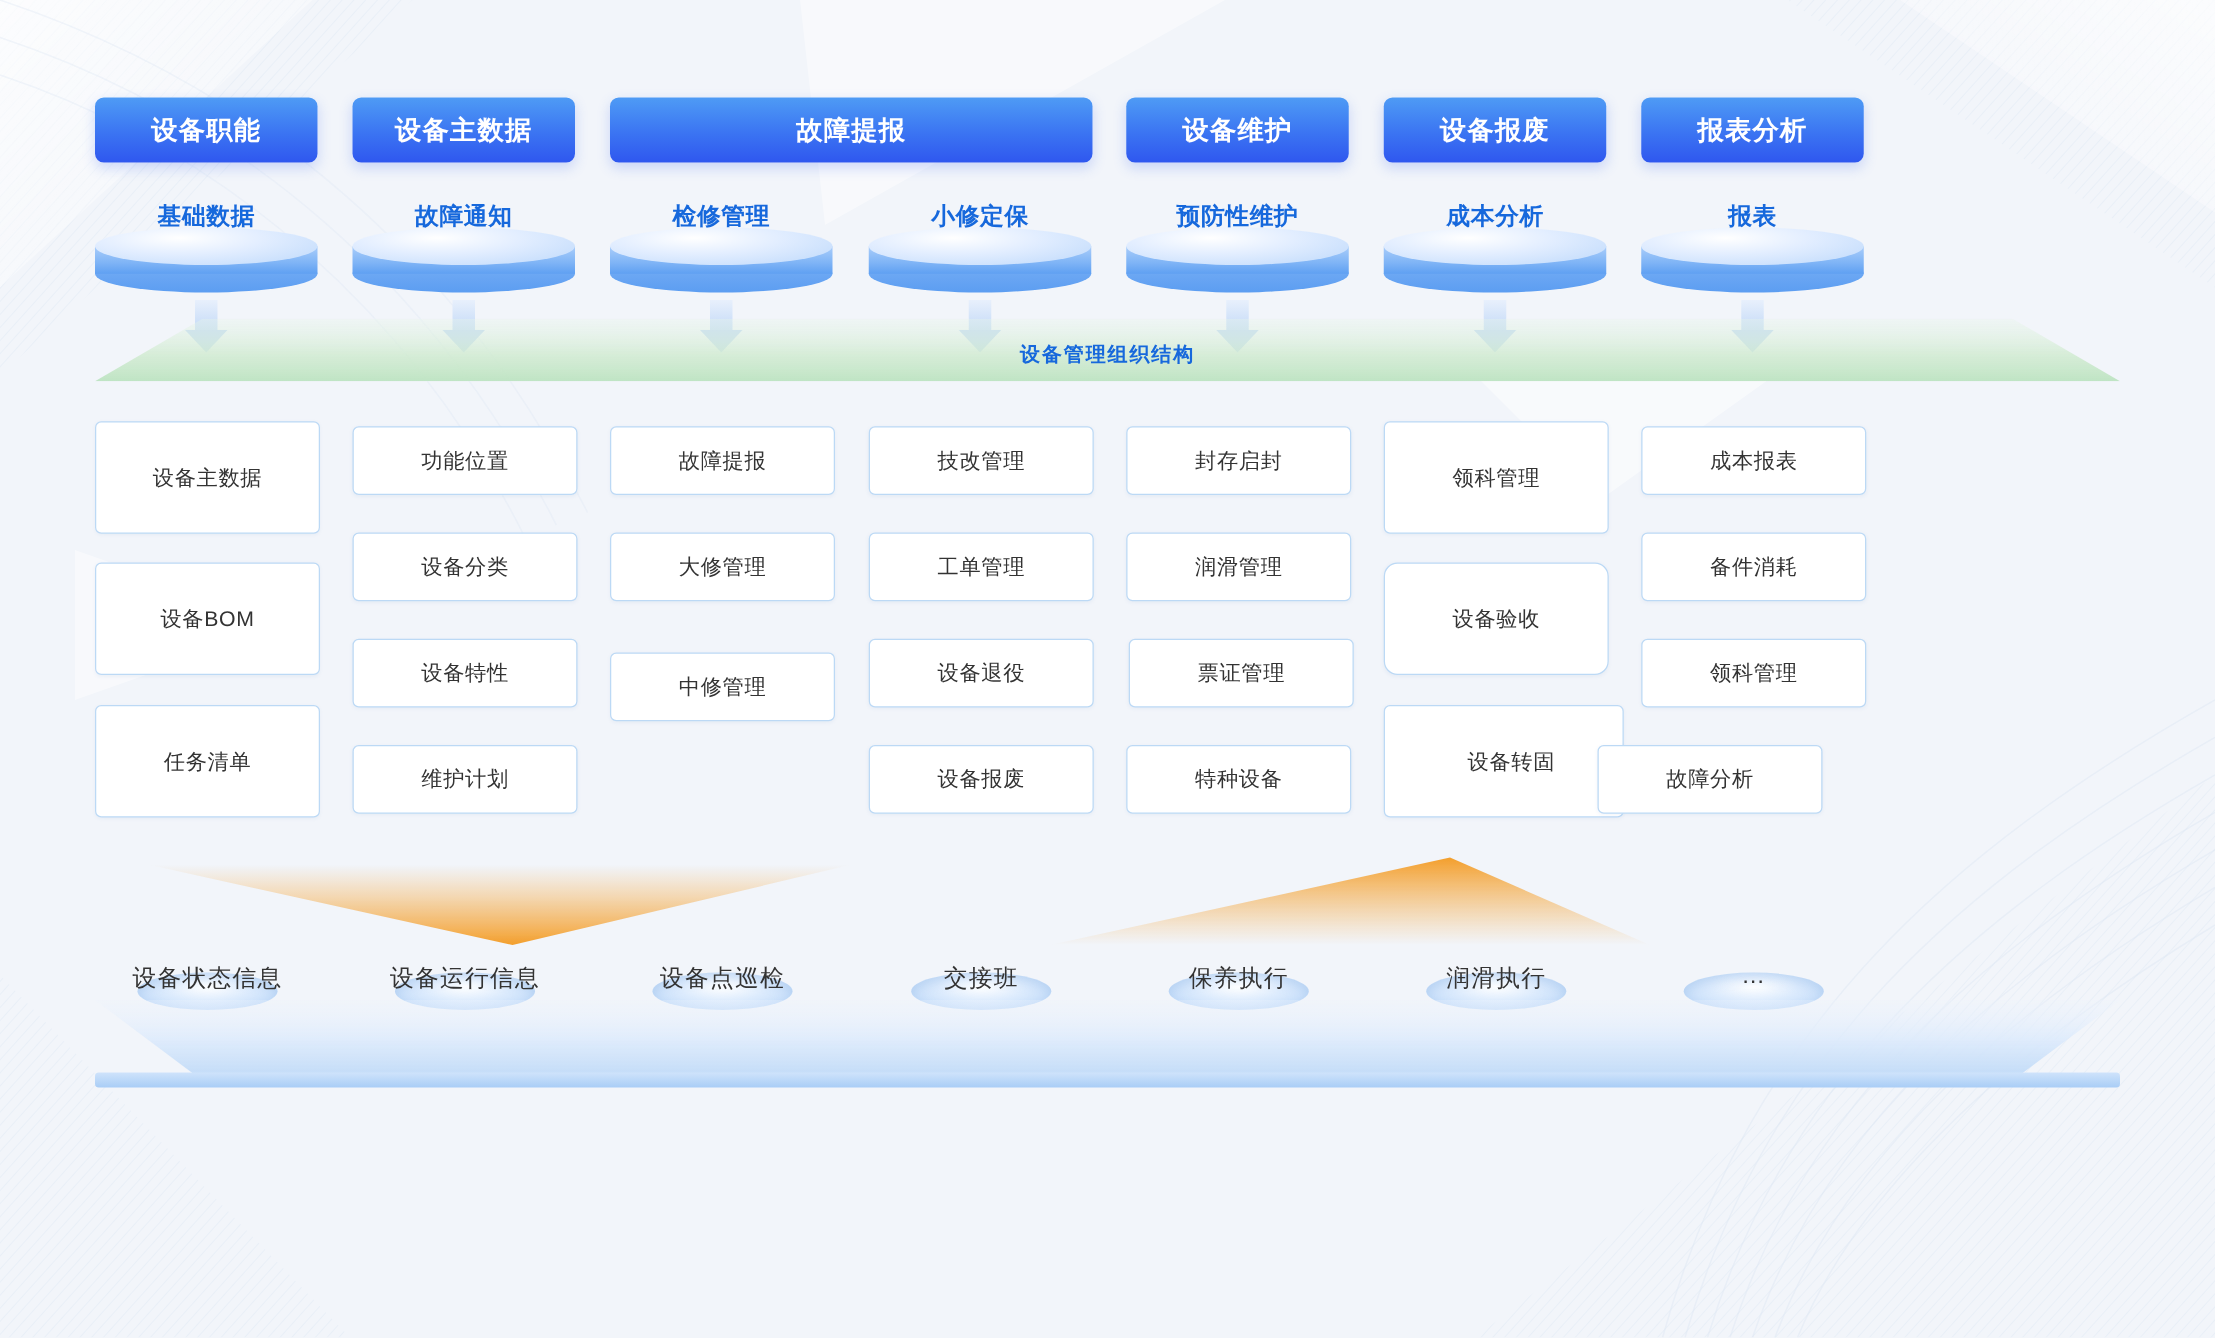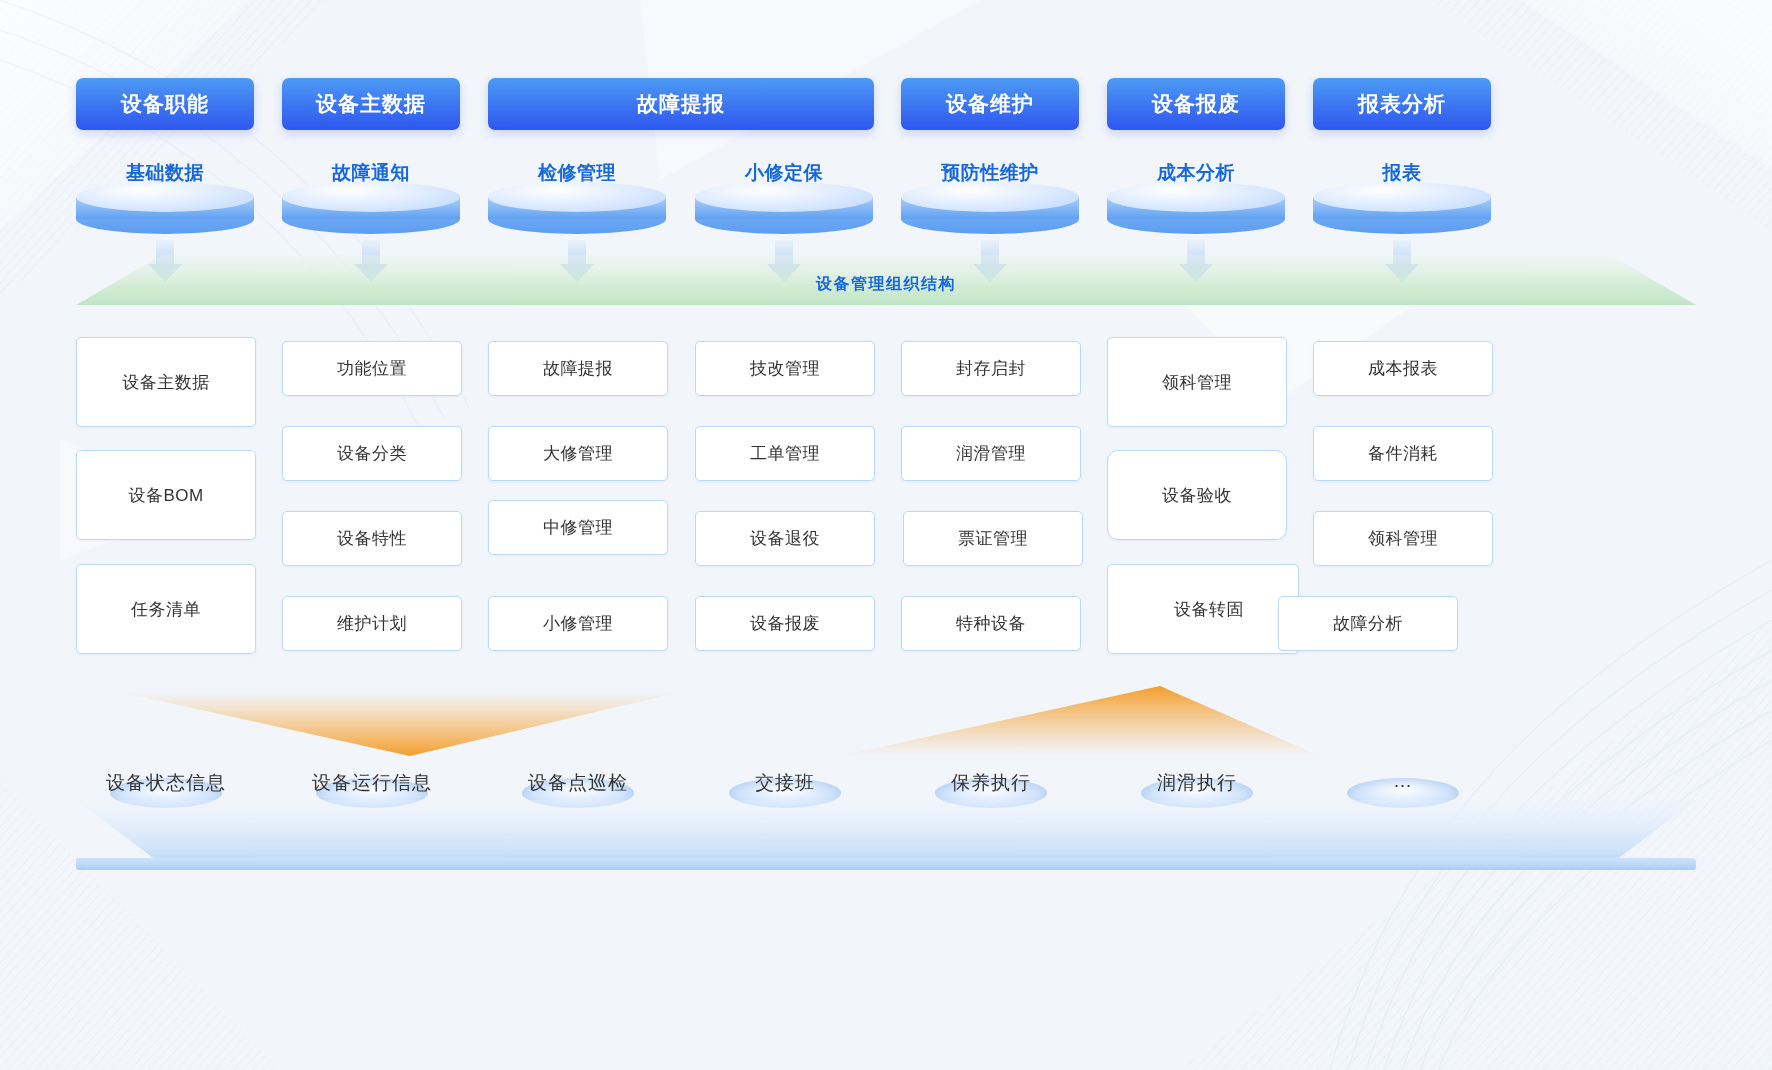--- a/index.html
+++ b/index.html
@@ -258,25 +258,22 @@
   <div class="card" style="left:282px;top:596px;width:178px;height:53px;">
     <span>维护计划</span>
     </div>
 
   <div class="card" style="left:488px;top:341px;width:178px;height:53px;">
     <span>故障提报</span>
     </div>
   <div class="card" style="left:488px;top:426px;width:178px;height:53px;">
     <span>大修管理</span>
     </div>
-  <div class="card" style="left:488px;top:500px;width:178px;height:53px;align-items:center;">
+  <div class="card" style="left:488px;top:522px;width:178px;height:53px;align-items:center;">
     <span>中修管理</span>
-    </div>
-  <div class="card" style="left:488px;top:596px;width:178px;height:53px;">
-    <span>小修管理</span>
     </div>
 
   <div class="card" style="left:695px;top:341px;width:178px;height:53px;">
     <span>技改管理</span>
     </div>
   <div class="card" style="left:695px;top:426px;width:178px;height:53px;">
     <span>工单管理</span>
     </div>
   <div class="card" style="left:695px;top:511px;width:178px;height:53px;">
     <span>设备退役</span>

